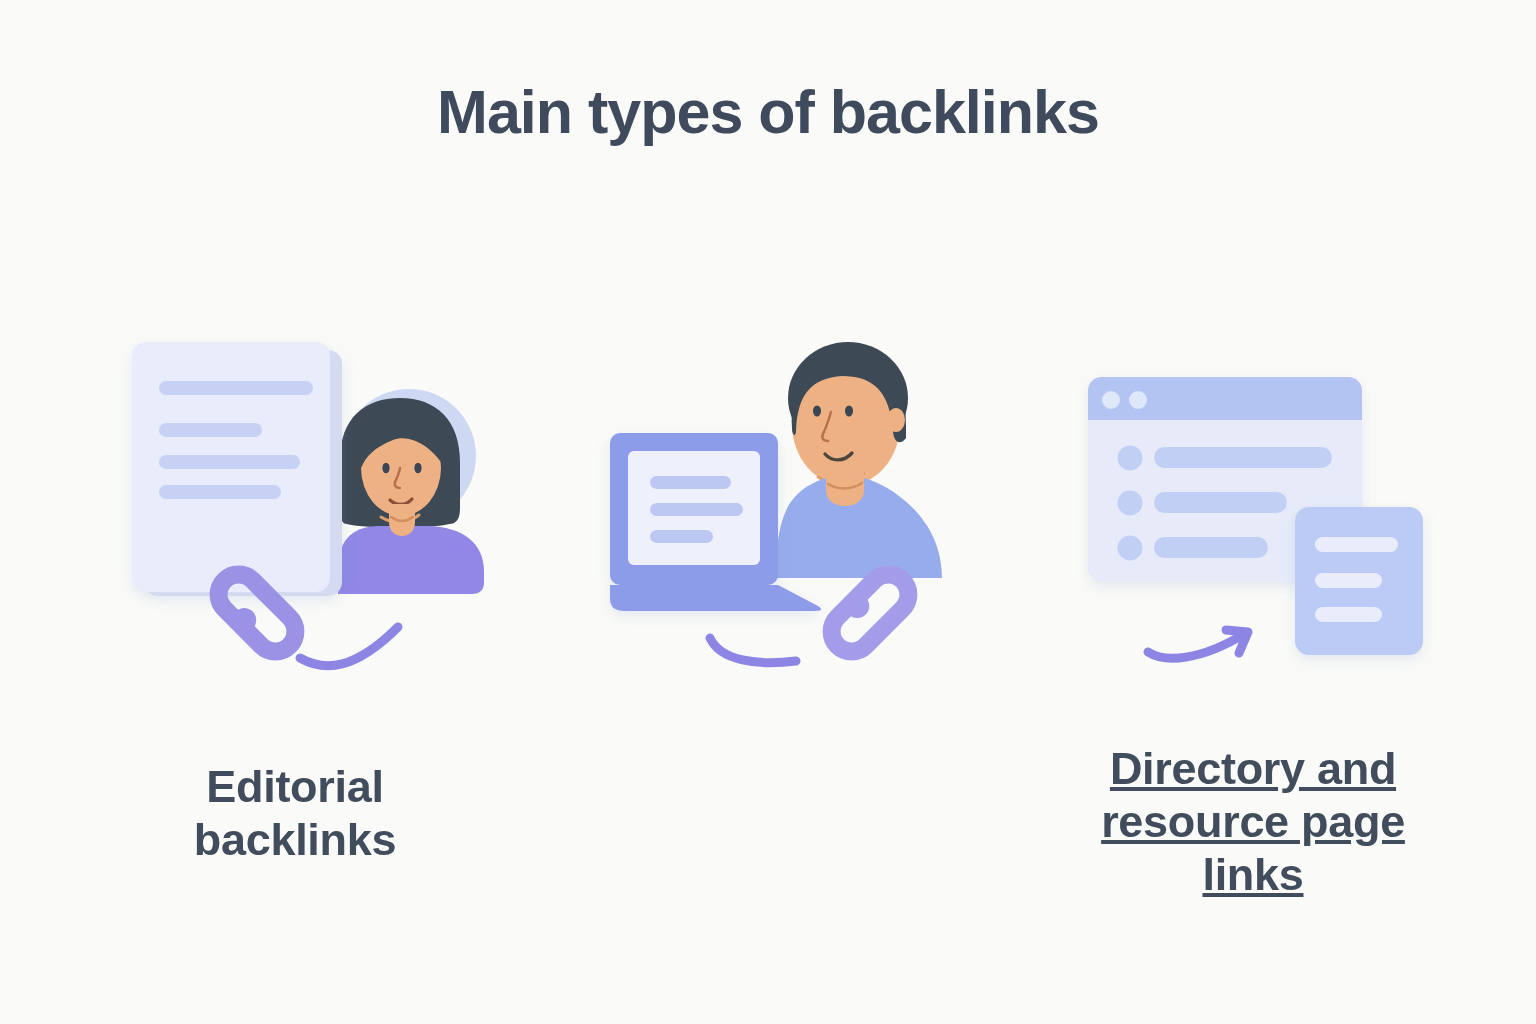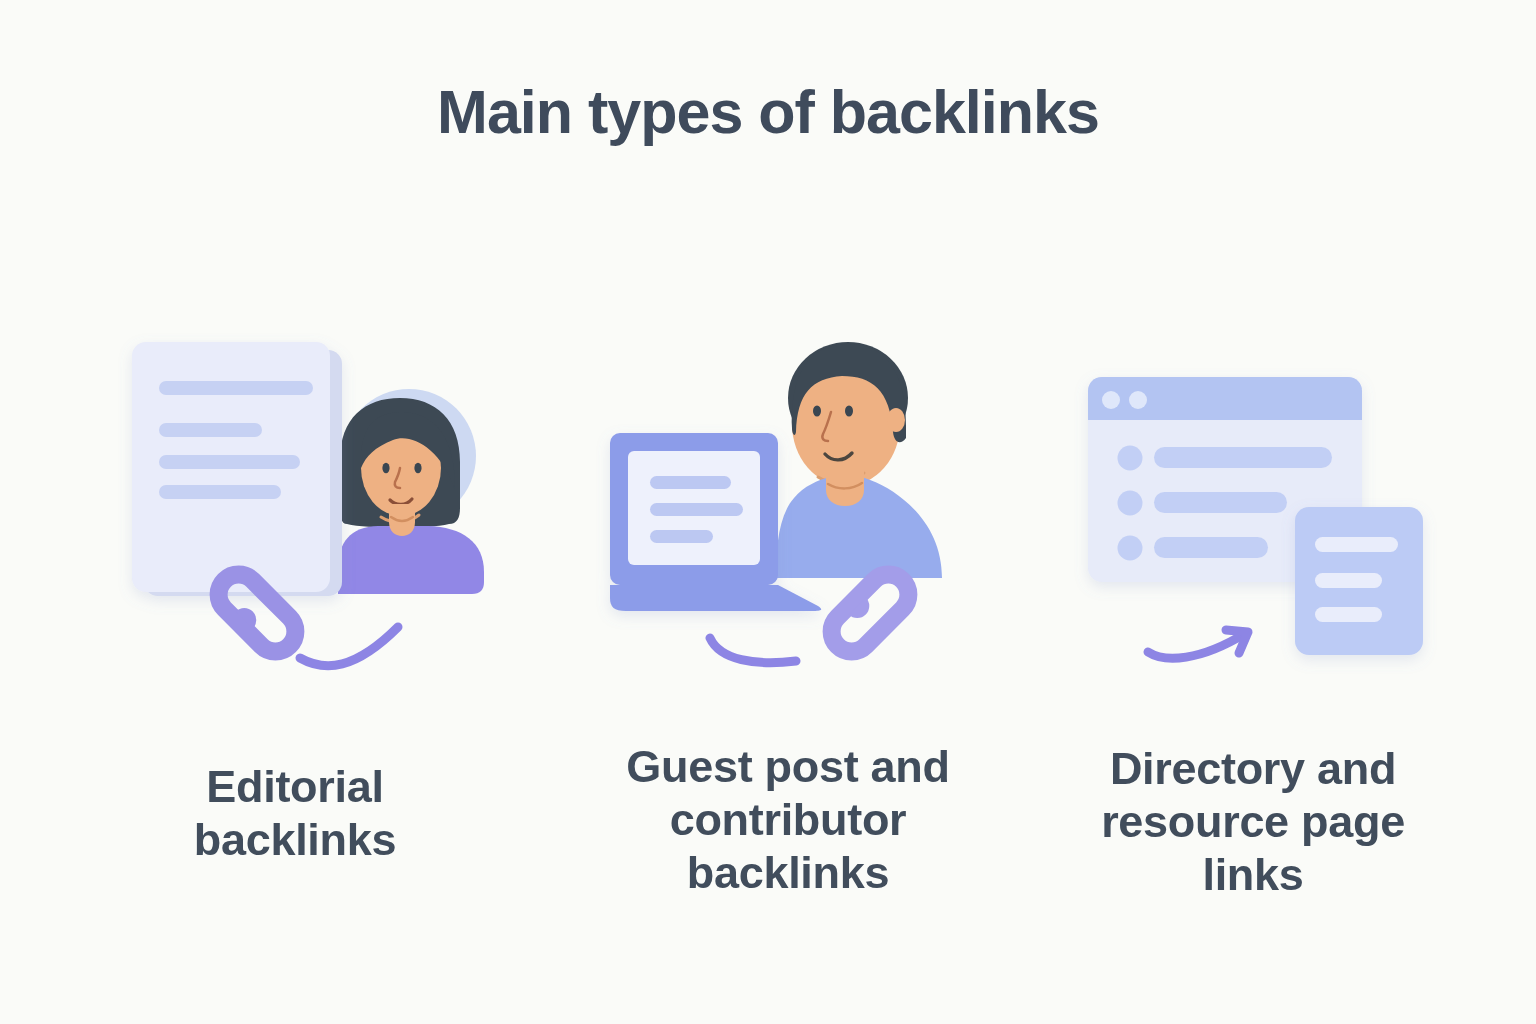--- a/index.html
+++ b/index.html
@@ -22,21 +22,21 @@
   #fig-guest{left:590px;top:320px;}
   #fig-directory{left:1060px;top:320px;}
   .caption{
     position:absolute;
     text-align:center;
     color:#414d5c;
     font-size:45px;font-weight:600;line-height:1.18;letter-spacing:-0.3px;
   }
   #cap-editorial{left:110px;top:740px;width:370px;margin-top:20px;}
   #cap-guest{left:598px;top:740px;width:380px;}
-  #cap-directory{left:1062px;top:742px;width:382px;}
+  #cap-directory{left:1062px;top:742px;width:382px;text-decoration:underline;}
 </style>
 </head>
 <body>
 
 <div class="stage">
 
   <svg width="0" height="0" style="position:absolute" aria-hidden="true">
     <defs>
       <filter id="soft" x="-30%" y="-30%" width="160%" height="160%">
         <feDropShadow dx="0" dy="5" stdDeviation="7" flood-color="#7c89c4" flood-opacity="0.18"></feDropShadow>
@@ -147,16 +147,15 @@
       </g>
 
       <g stroke="#8d85e4" stroke-width="9" fill="none" stroke-linecap="round" stroke-linejoin="round">
         <path d="M88,332 C105,343 140,341 186,313"></path>
         <path d="M166,310 L188,312 L179,333"></path>
       </g>
     </svg>
   </div>
 
   <div class="caption" id="cap-editorial">Editorial backlinks</div>
-  <div class="caption" id="cap-guest">Guest post and contributor backlinks</div>
   <div class="caption" id="cap-directory">Directory and resource page links</div>
 
 </div>
 
 </body></html>

